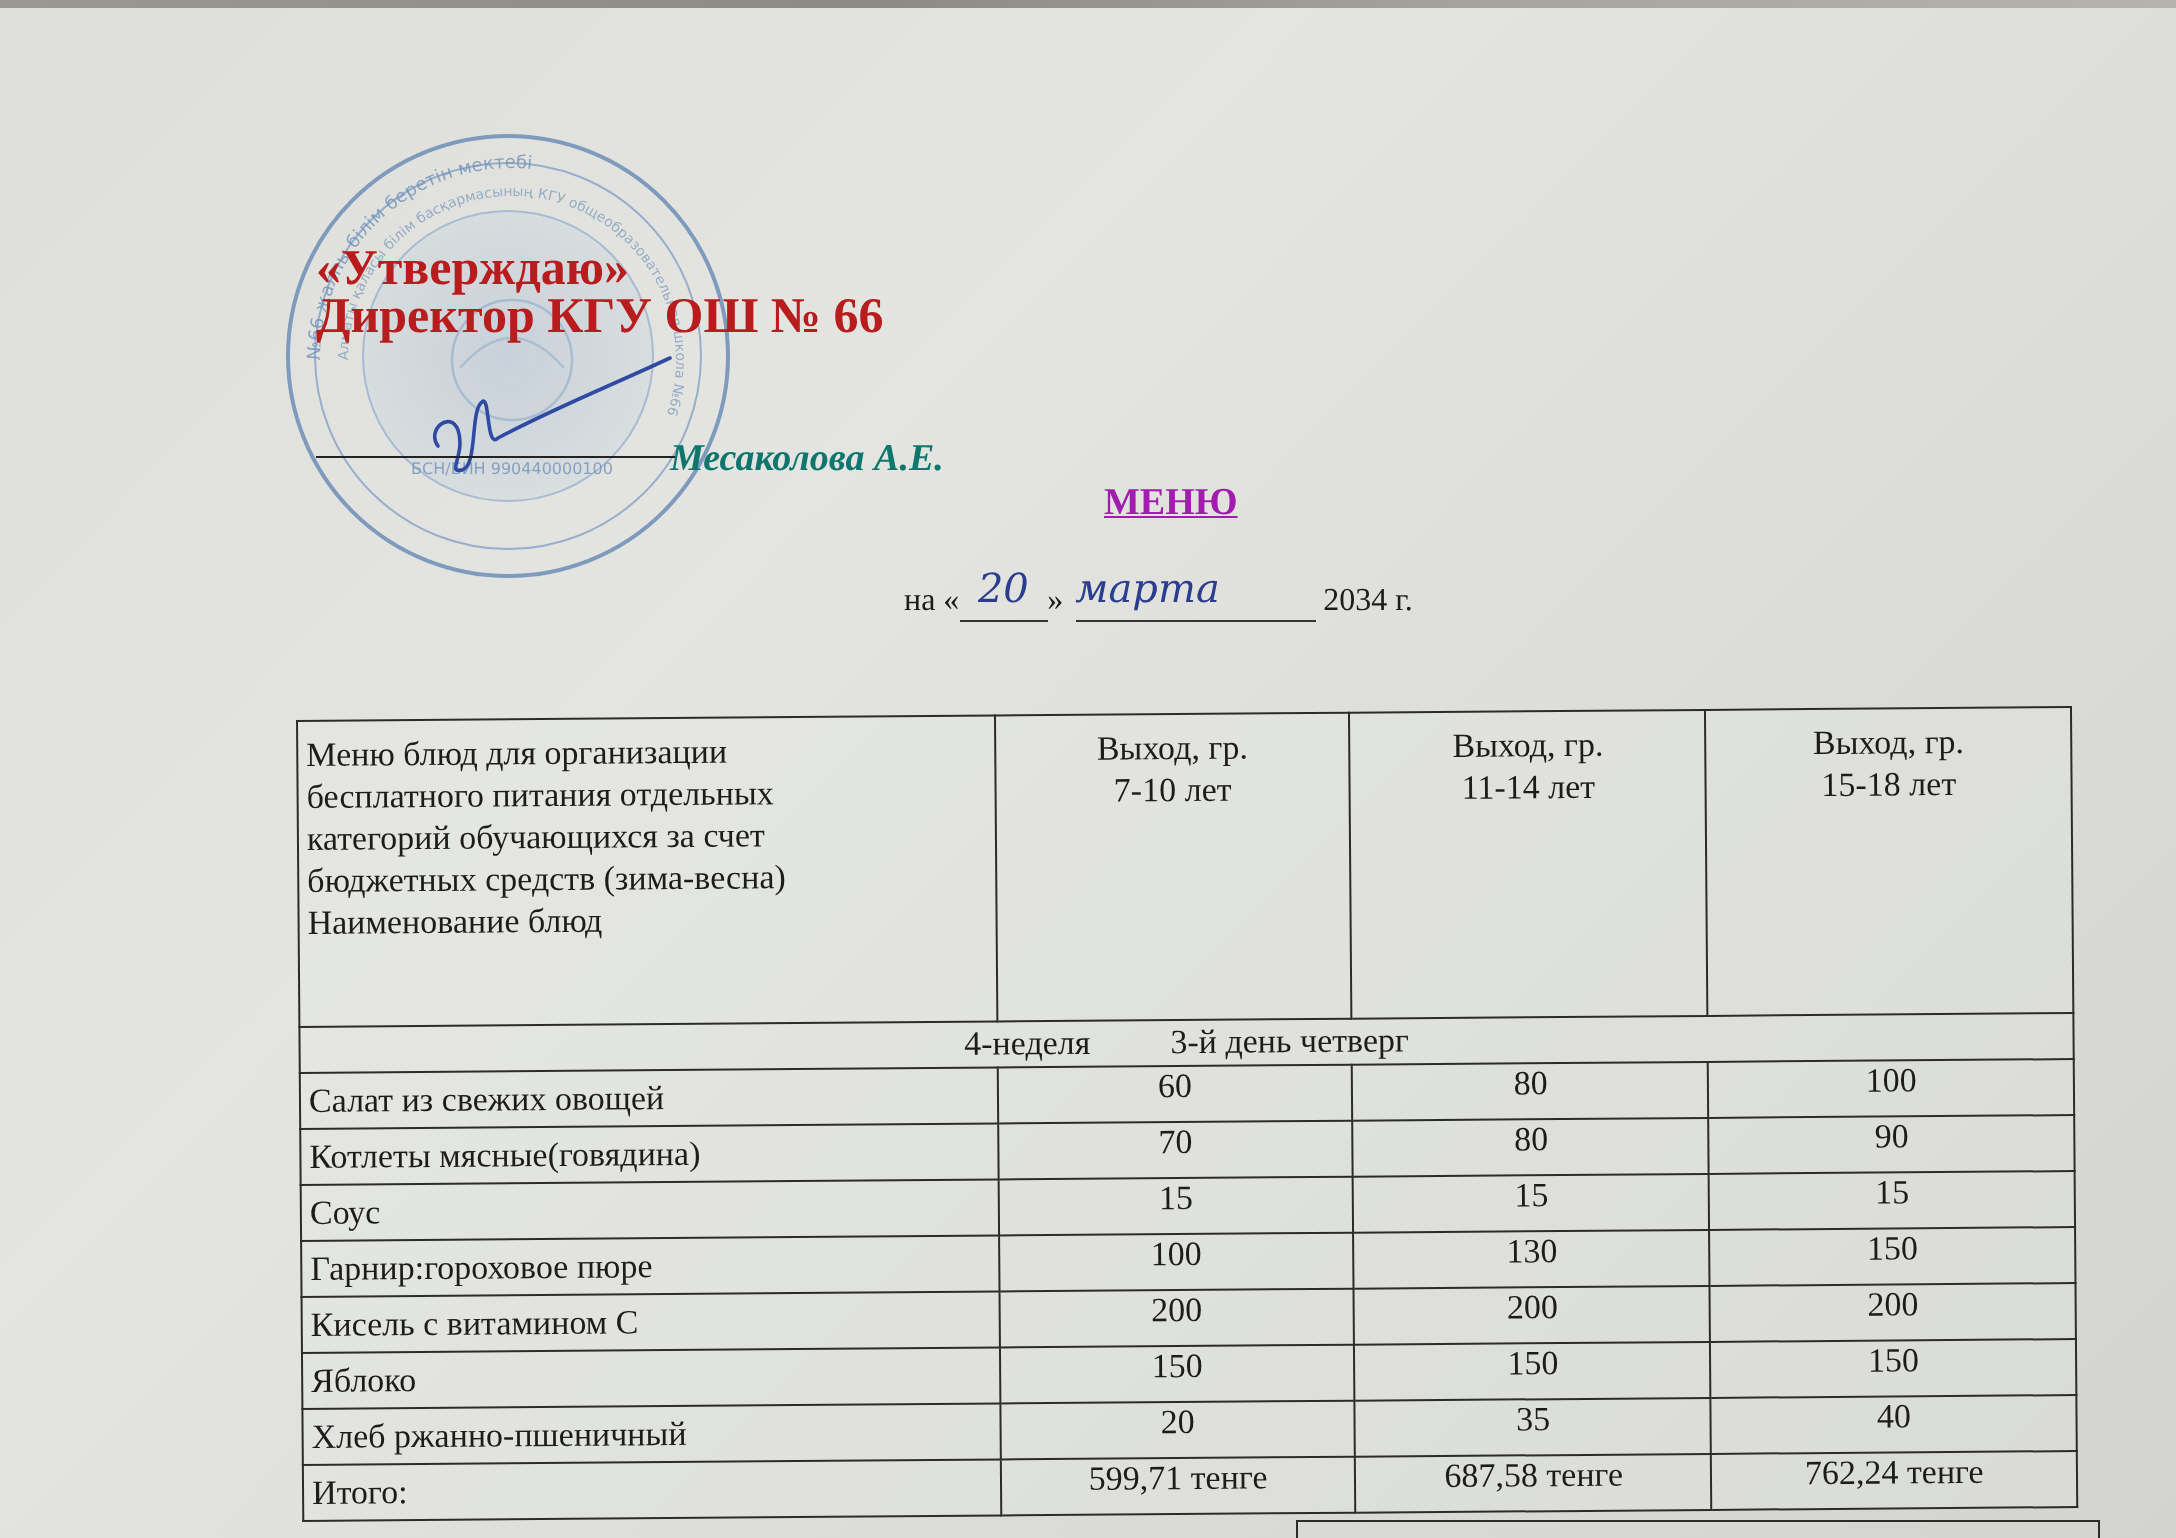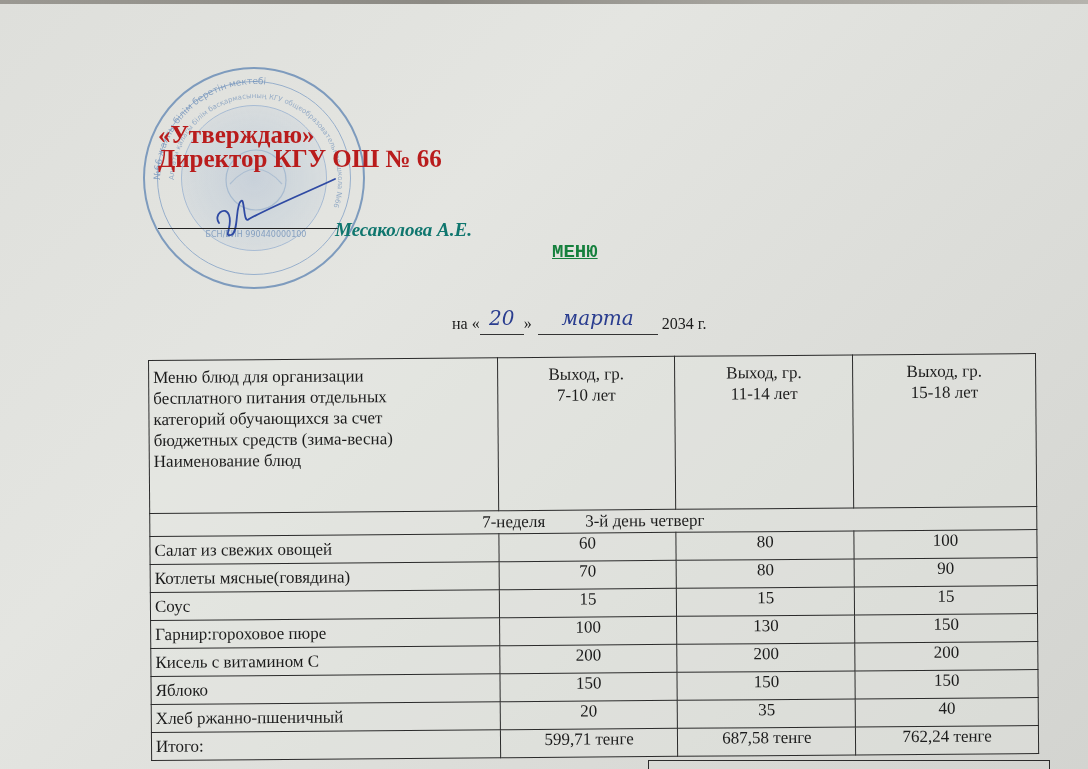--- a/index.html
+++ b/index.html
@@ -80,22 +80,21 @@
       color: #0f766e;
       font-style: italic;
     }
 
     .menu-title {
       position: absolute;
       left: 552px; top: 241px;
       font-weight: bold;
       font-size: 19px;
       text-decoration: underline;
-      color: #15803d;
-      font-family: Liberation Mono, monospace;
+      color: #a21caf;
     }
     .date-line {
       position: absolute;
       left: 452px; top: 286px;
       font-size: 16px;
       color: #1c1c1c;
       white-space: nowrap;
     }
     .date-line .blank {
       display: inline-block;
@@ -105,21 +104,21 @@
     }
     .date-line .handwritten {
       font-family: "DejaVu Serif", serif;
       font-style: italic;
       color: #2a3d8f;
       font-size: 20px;
       position: relative;
       top: -4px;
     }
     .date-line .day-blank { width: 44px; text-align: center; }
-    .date-line .month-blank { width: 120px; text-align: center; margin-left: 6px; margin-top: 24px; }
+    .date-line .month-blank { width: 120px; margin-left: 6px; }
 
     
     .menu-table {
       position: absolute;
       left: 148px; top: 360px;
       width: 888px;
       border-collapse: collapse;
       font-size: 17px;
       transform: rotate(-0.45deg);
       transform-origin: left top;
@@ -227,21 +226,21 @@
       <span class="head-line">Выход, гр.</span>
       <span class="head-line">11-14 лет</span>
     </td>
     <td class="col-v3">
       <span class="head-line">Выход, гр.</span>
       <span class="head-line">15-18 лет</span>
     </td>
   </tr>
   <tr class="week-row">
     <td colspan="4">
-      <span>7-неделя</span><span class="gap"></span><span>3-й день четверг</span>
+      <span>4-неделя</span><span class="gap"></span><span>3-й день четверг</span>
     </td>
   </tr>
   <tr class="item-row">
     <td class="col-name">Салат из свежих овощей</td>
     <td class="col-v">60</td>
     <td class="col-v">80</td>
     <td class="col-v3">100</td>
   </tr>
   <tr class="item-row">
     <td class="col-name">Котлеты мясные(говядина)</td>

